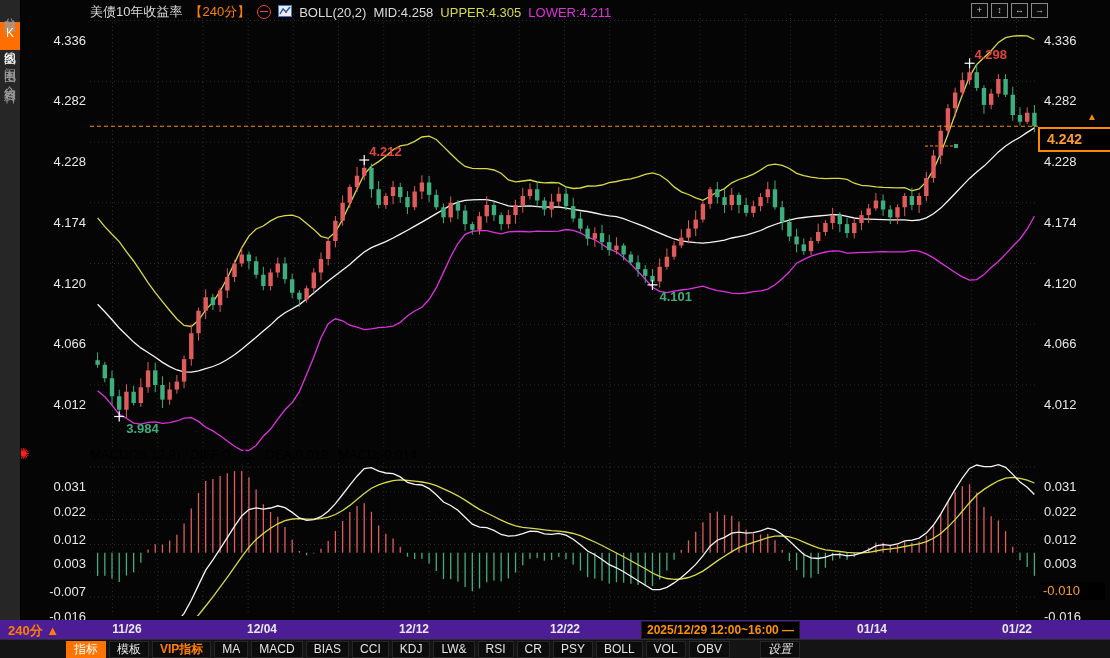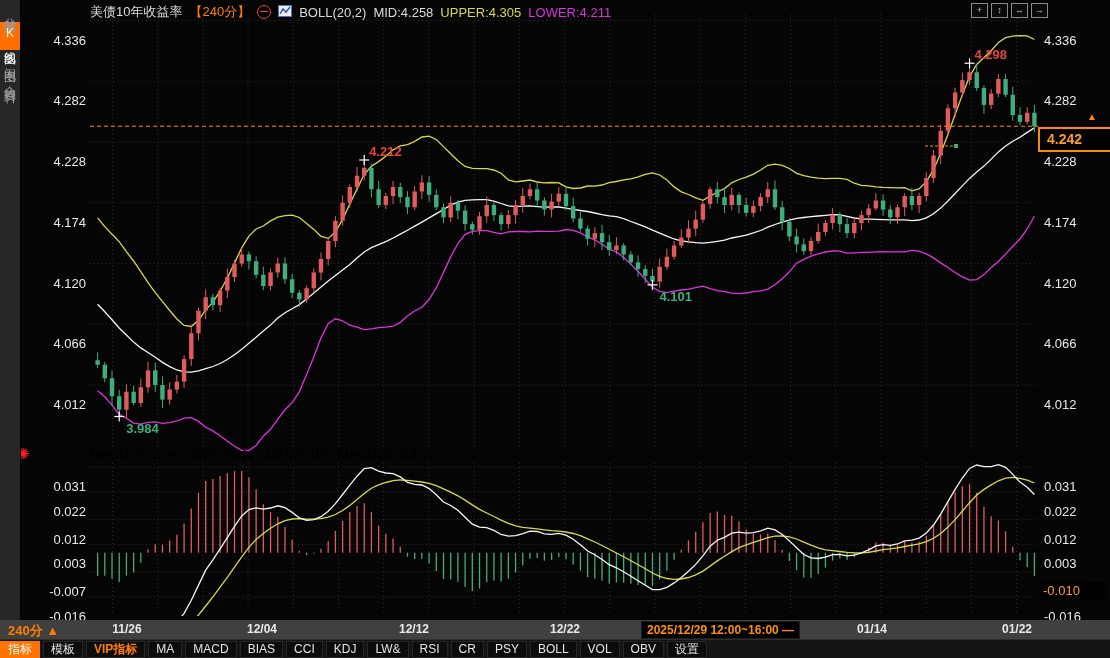--- a/index.html
+++ b/index.html
@@ -31,34 +31,34 @@
   .pricebox{position:absolute;left:1038px;top:127px;width:66px;height:21px;z-index:3;background:#000;
             border:2px solid #ff8a00;color:#ff9b2c;font-size:14px;font-weight:bold;line-height:21px;
             padding-left:7px;}
   .price-arrow{position:absolute;left:1087px;top:111px;z-index:3;color:#ff8a00;font-size:10px;}
   .macdbox{position:absolute;left:1040px;top:582px;width:62px;height:18px;z-index:3;background:#000;
            color:#ff9b2c;font-size:13px;font-weight:normal;line-height:18px;padding-left:3px;}
   
   .macd-hdr{position:absolute;left:90px;top:447px;z-index:2;display:flex;gap:10px;font-size:13px;white-space:nowrap;}
   .starburst{position:absolute;left:17px;top:445px;z-index:2;color:#ff1f1f;font-size:15px;}
   
-  .xrow{position:absolute;left:0;top:620px;width:1110px;height:19px;background:#404040;z-index:2;}
+  .xrow{position:absolute;left:0;top:620px;width:1110px;height:19px;background:#4c1d95;z-index:2;}
   .xdate{position:absolute;top:2px;width:70px;text-align:center;font-size:12px;font-weight:bold;color:#e8e8e8;}
   .xtip{position:absolute;top:1px;left:641px;background:#000;border:1px solid #1d1d1d;color:#ff9100;
         font-size:12px;font-weight:bold;padding:0 5px;line-height:16px;white-space:nowrap;}
   .period{position:absolute;left:8px;top:2px;color:#ff7e00;font-size:13px;font-weight:bold;cursor:pointer;}
   
   .toolbar{position:absolute;left:0;top:639px;width:1110px;height:19px;background:#141414;
-           border-top:1px solid #2e2e2e;display:flex;align-items:center;
+           border-top:1px solid #2e2e2e;display:flex;align-items:center;padding-left:66px;
            box-sizing:border-box;gap:3px;z-index:2;}
   .tb-btn{font-size:12px;color:#e4e4e4;background:#0c0c0c;border:1px solid #262626;padding:0 7px;
           line-height:15px;cursor:pointer;white-space:nowrap;}
   .tb-btn.selected{background:#ff7300;color:#fff;border-color:#ff7300;}
   .tb-btn.vip{color:#ff7e00;font-weight:bold;}
-  .tb-btn.last{margin-left:0;}
+  .tb-btn.last{margin-left:27px;font-style:italic;}
   .watermark{position:absolute;left:946px;top:608px;z-index:3;font-size:34px;font-weight:bold;
              color:#8f8f8f;letter-spacing:1px;opacity:.9;}
   .mini-chart-icon{display:inline-block;}
 </style>
 </head>
 <body>
 
 <div class="app">
 
   <div>

